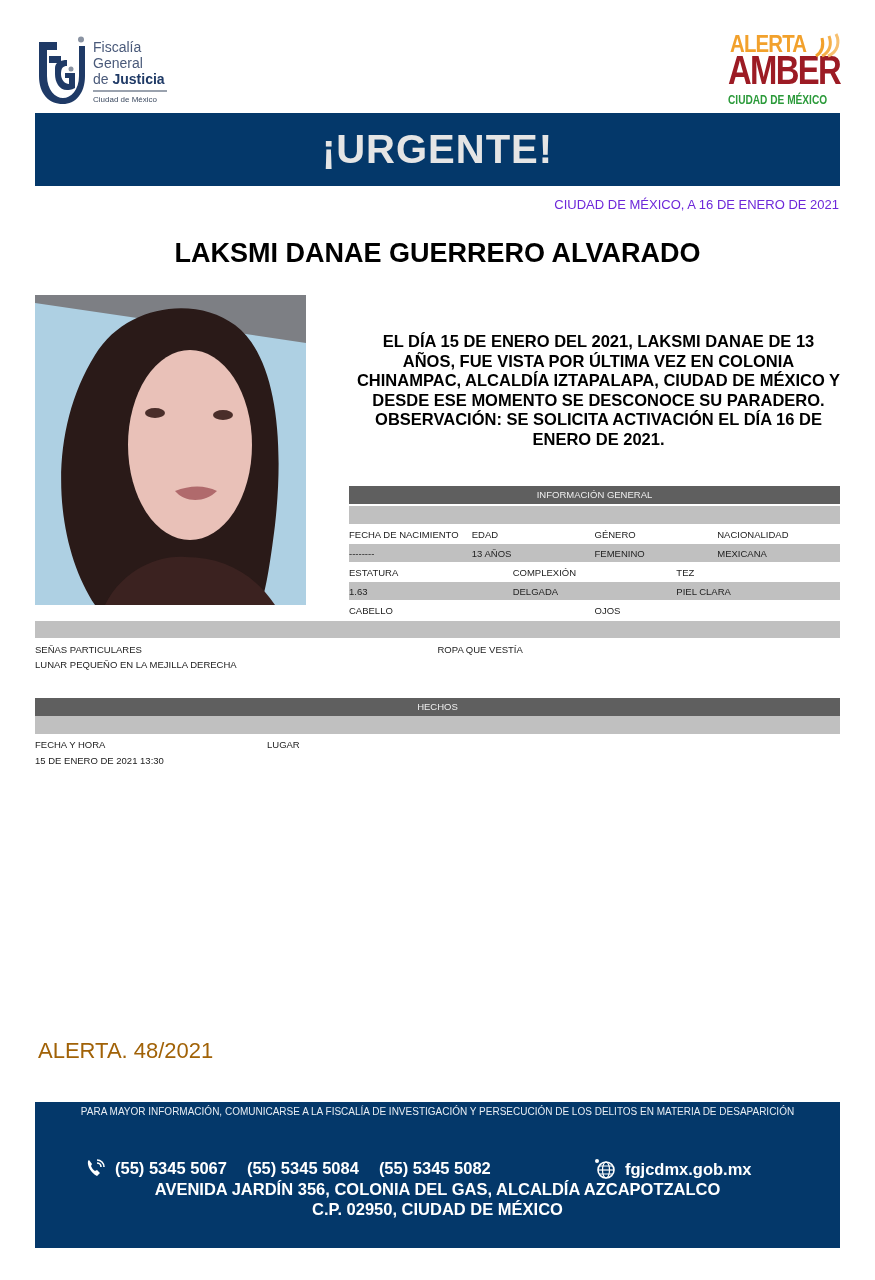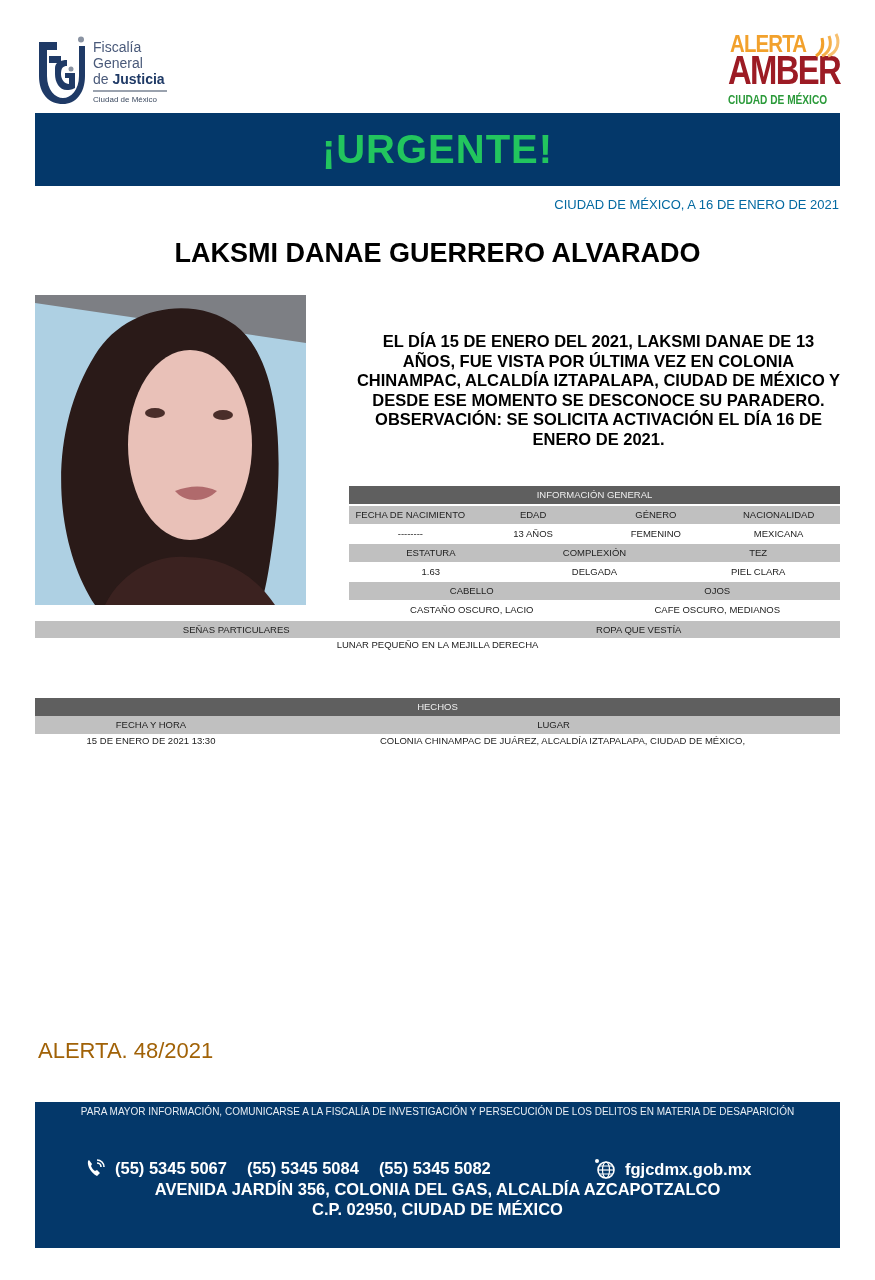--- a/index.html
+++ b/index.html
@@ -16,33 +16,33 @@
 
   
   .amber-logo { left:726px; top:28px; width:118px; height:82px; }
   .amber-alerta { position:absolute; left:4px; top:2px; font-size:24px; font-weight:bold; color:#f2a12c; letter-spacing:-1px; transform:scaleX(0.85); transform-origin:left; }
   .amber-amber { position:absolute; left:2px; top:22px; font-size:40px; font-weight:bold; color:#9c1b24; letter-spacing:-2px; transform:scaleX(0.82); transform-origin:left; line-height:40px; }
   .amber-city { position:absolute; left:2px; top:64px; font-size:13px; font-weight:bold; color:#2b9a3a; transform:scaleX(0.78); transform-origin:left; white-space:nowrap; }
   .amber-wave { position:absolute; left:86px; top:2px; width:30px; height:30px; }
 
   
   .banner { left:35px; top:113px; width:805px; height:73px; background:#04386a; display:flex; align-items:center; justify-content:center; }
-  .banner span { color:#22c55e; font-size:40px; font-weight:bold; letter-spacing:1px; }
+  .banner span { color:#e5e5e5; font-size:40px; font-weight:bold; letter-spacing:1px; }
 
-  .date-line { right:36px; top:197px; font-size:13px; color:#0369a1; }
+  .date-line { right:36px; top:197px; font-size:13px; color:#6d28d9; }
   .person-name { left:0; width:875px; top:238px; text-align:center; font-size:27px; font-weight:bold; color:#000; }
 
   .photo { left:35px; top:295px; width:271px; height:310px; overflow:hidden; background:#a9cde0; }
 
   .description { left:356px; top:332px; width:485px; text-align:center; font-size:16.5px; font-weight:bold; line-height:19.5px; color:#000; }
 
   
   .info-table { left:349px; top:486px; width:491px; font-size:9.5px; }
   .row { display:flex; width:100%; }
-  .row > div { flex:1; text-align:center; }
+  .row > div { flex:1; text-align:left;margin-top:20px; }
   .hdr-dark { background:#5f5f5f; color:#eee; height:18px; line-height:18px; text-align:center; }
   .hdr-gray { background:#c0c0c0; color:#222; height:18px; line-height:18px; margin-top:2px; }
   .val-row { background:#fff; color:#222; height:18px; line-height:19px; }
 
   .wide-table { left:35px; width:805px; font-size:9.5px; }
   .wide-table .hdr-gray { margin-top:0; }
   .wide-table .val-row { line-height:14px; height:16px;gap:18px; }
 
   .alert-num { left:38px; top:1038px; font-size:22px; color:#a16207; }
 
@@ -154,21 +154,20 @@
 </div>
 
 <div class="abs wide-table" style="top:698px;">
   <div class="hdr-dark">HECHOS</div>
   <div class="row hdr-gray">
     <div style="flex:0 0 232px;">FECHA Y HORA</div>
     <div>LUGAR</div>
   </div>
   <div class="row val-row">
     <div style="flex:0 0 232px;">15 DE ENERO DE 2021 13:30</div>
-    <div>COLONIA CHINAMPAC DE JUÁREZ, ALCALDÍA IZTAPALAPA, CIUDAD DE MÉXICO,</div>
   </div>
 </div>
 
 <div class="abs alert-num">ALERTA. 48/2021</div>
 
 <div class="abs footer">
   <div class="footer-note">
     <div>PARA MAYOR INFORMACIÓN, COMUNICARSE A LA FISCALÍA DE INVESTIGACIÓN Y PERSECUCIÓN DE LOS DELITOS EN MATERIA DE DESAPARICIÓN</div>
   </div>
   <div class="footer-phones">

